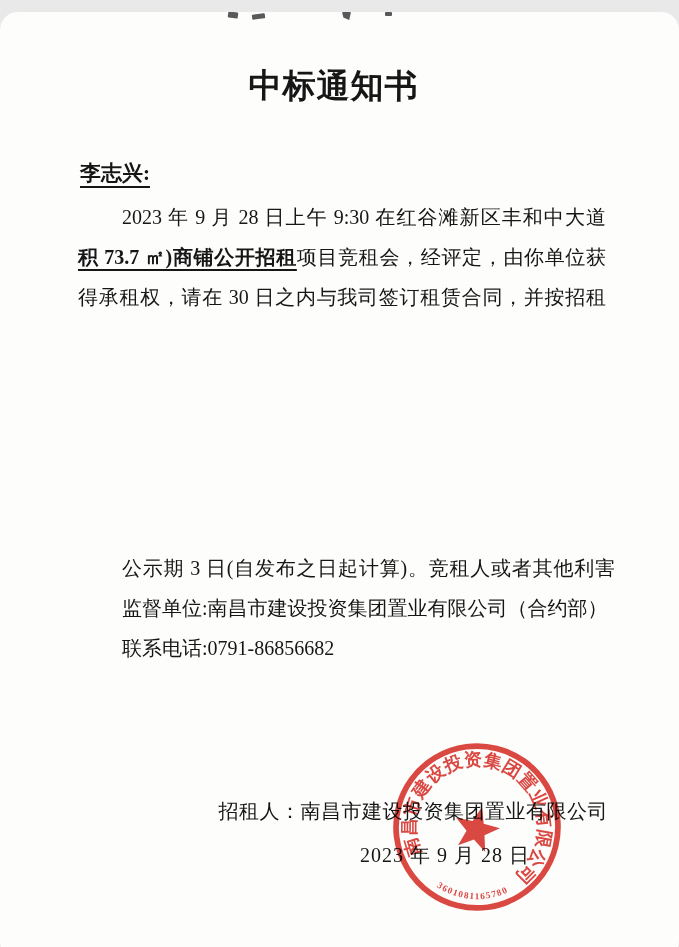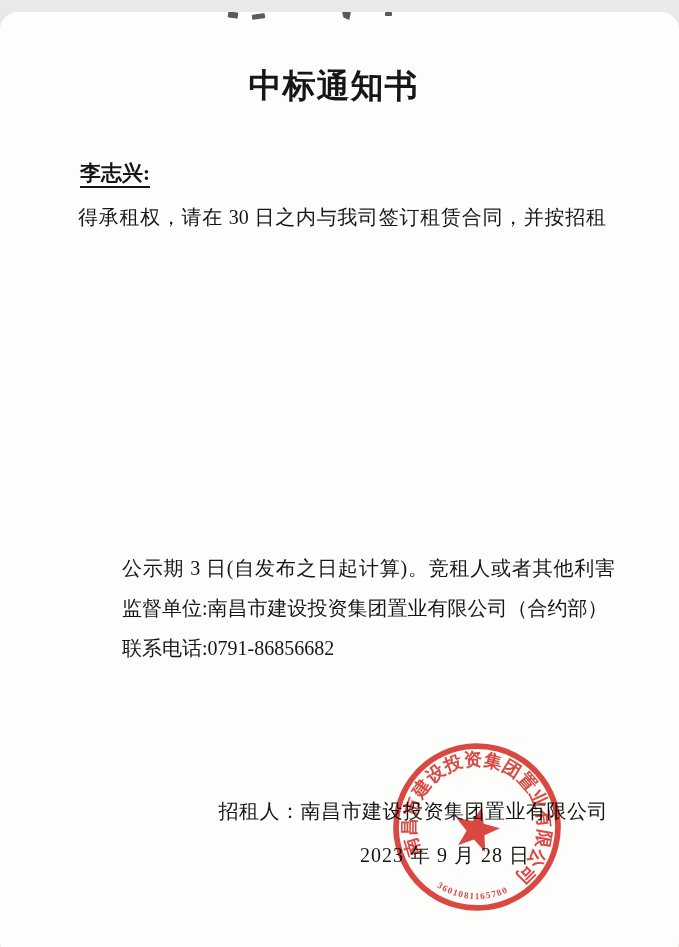--- a/index.html
+++ b/index.html
@@ -70,20 +70,22 @@
   <div class="speck sp1"></div>
   <div class="speck sp2"></div>
   <div class="speck sp3"></div>
   <div class="speck sp4"></div>
 
   <div class="title">中标通知书</div>
 
   <div class="addressee">李志兴:</div>
 
   <div class="bodyblock">
+      <div class="line indent jfy"><span>2023 年 9 月 28 日上午 9:30 在红谷滩新区丰和中大道</span></div>
+      <div class="line jfy"><span class="b u">积 73.7 ㎡)商铺公开招租</span><span>项目竞租会，经评定，由你单位获</span></div>
       <div class="line jfy"><span>得承租权，请在 30 日之内与我司签订租赁合同，并按招租</span></div>
     </div>
 
 
   <div class="noticeblock">
       <div class="line indent jfy"><span>公示期 3 日(自发布之日起计算)。竞租人或者其他利害</span></div>
       <div class="line indent"><span>监督单位:南昌市建设投资集团置业有限公司（合约部）</span></div>
       <div class="line indent"><span>联系电话:0791-86856682</span></div>
     </div>
 

